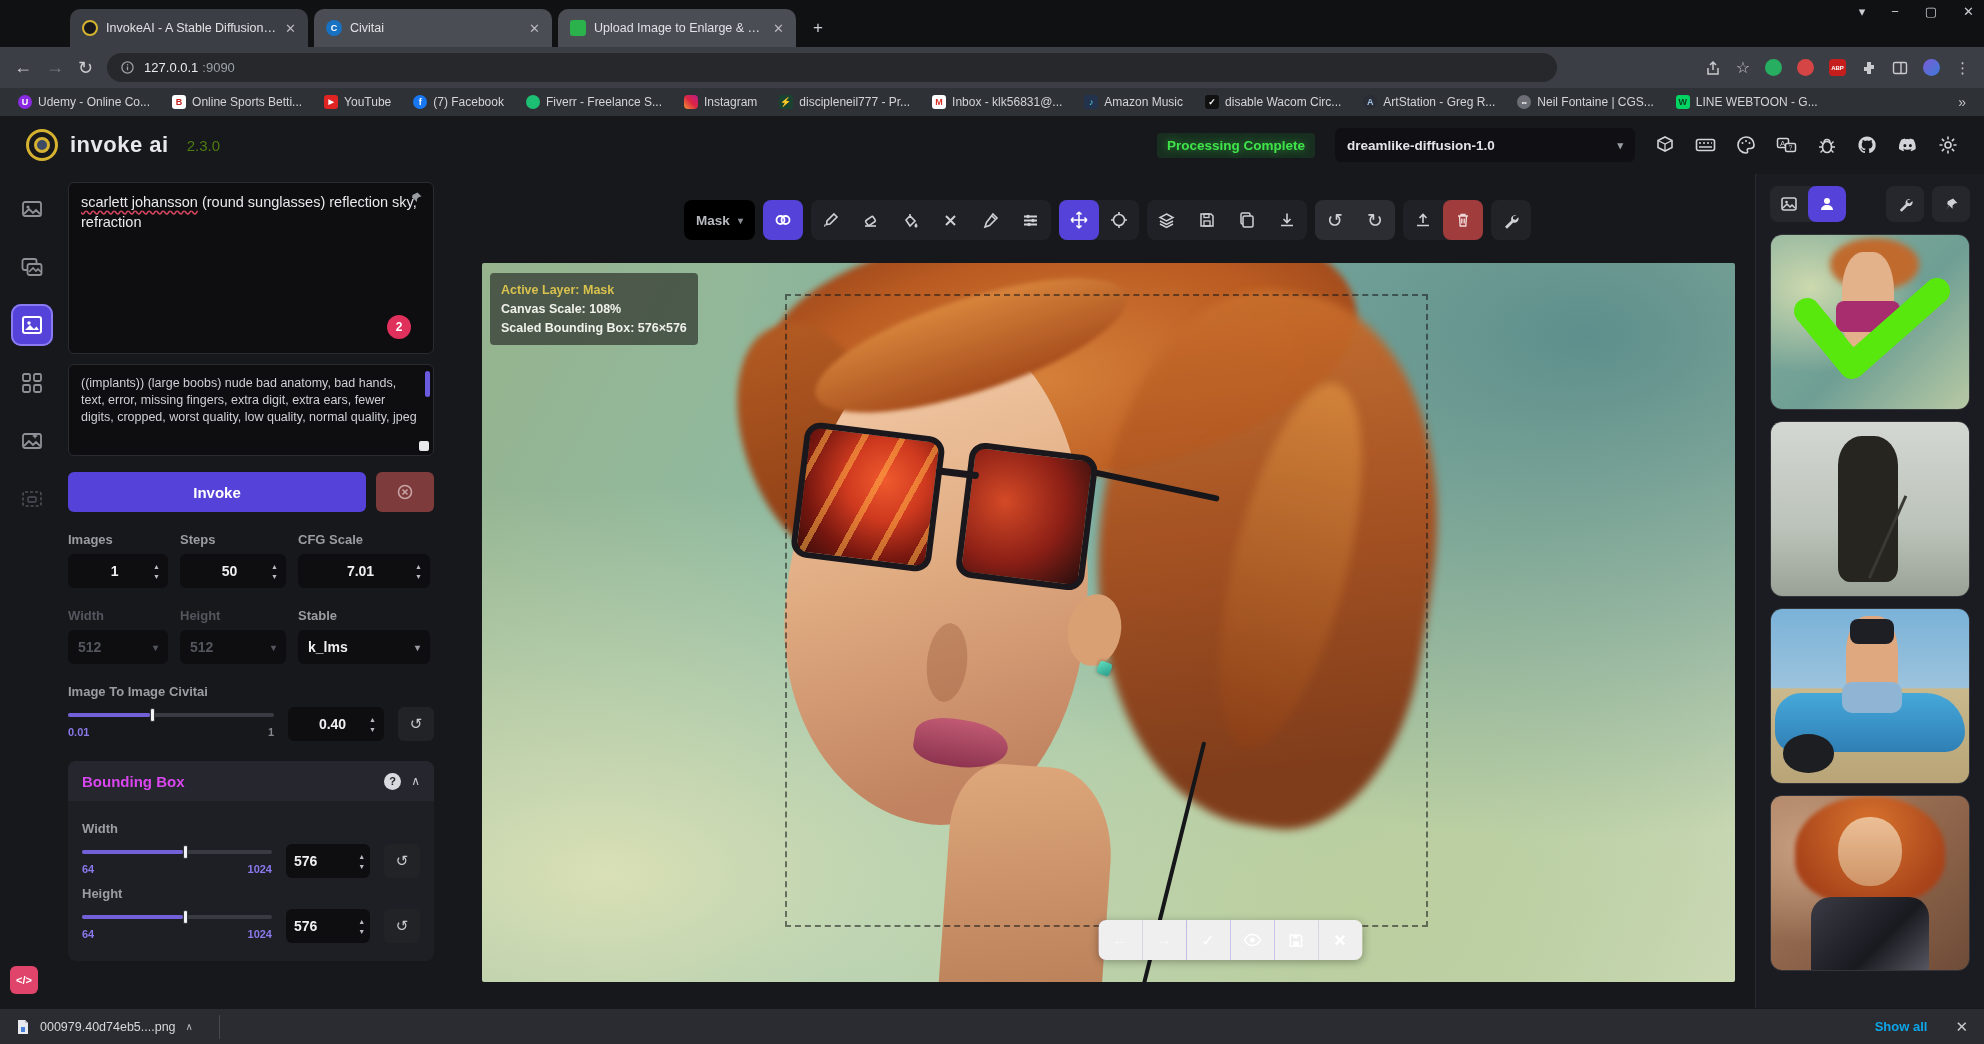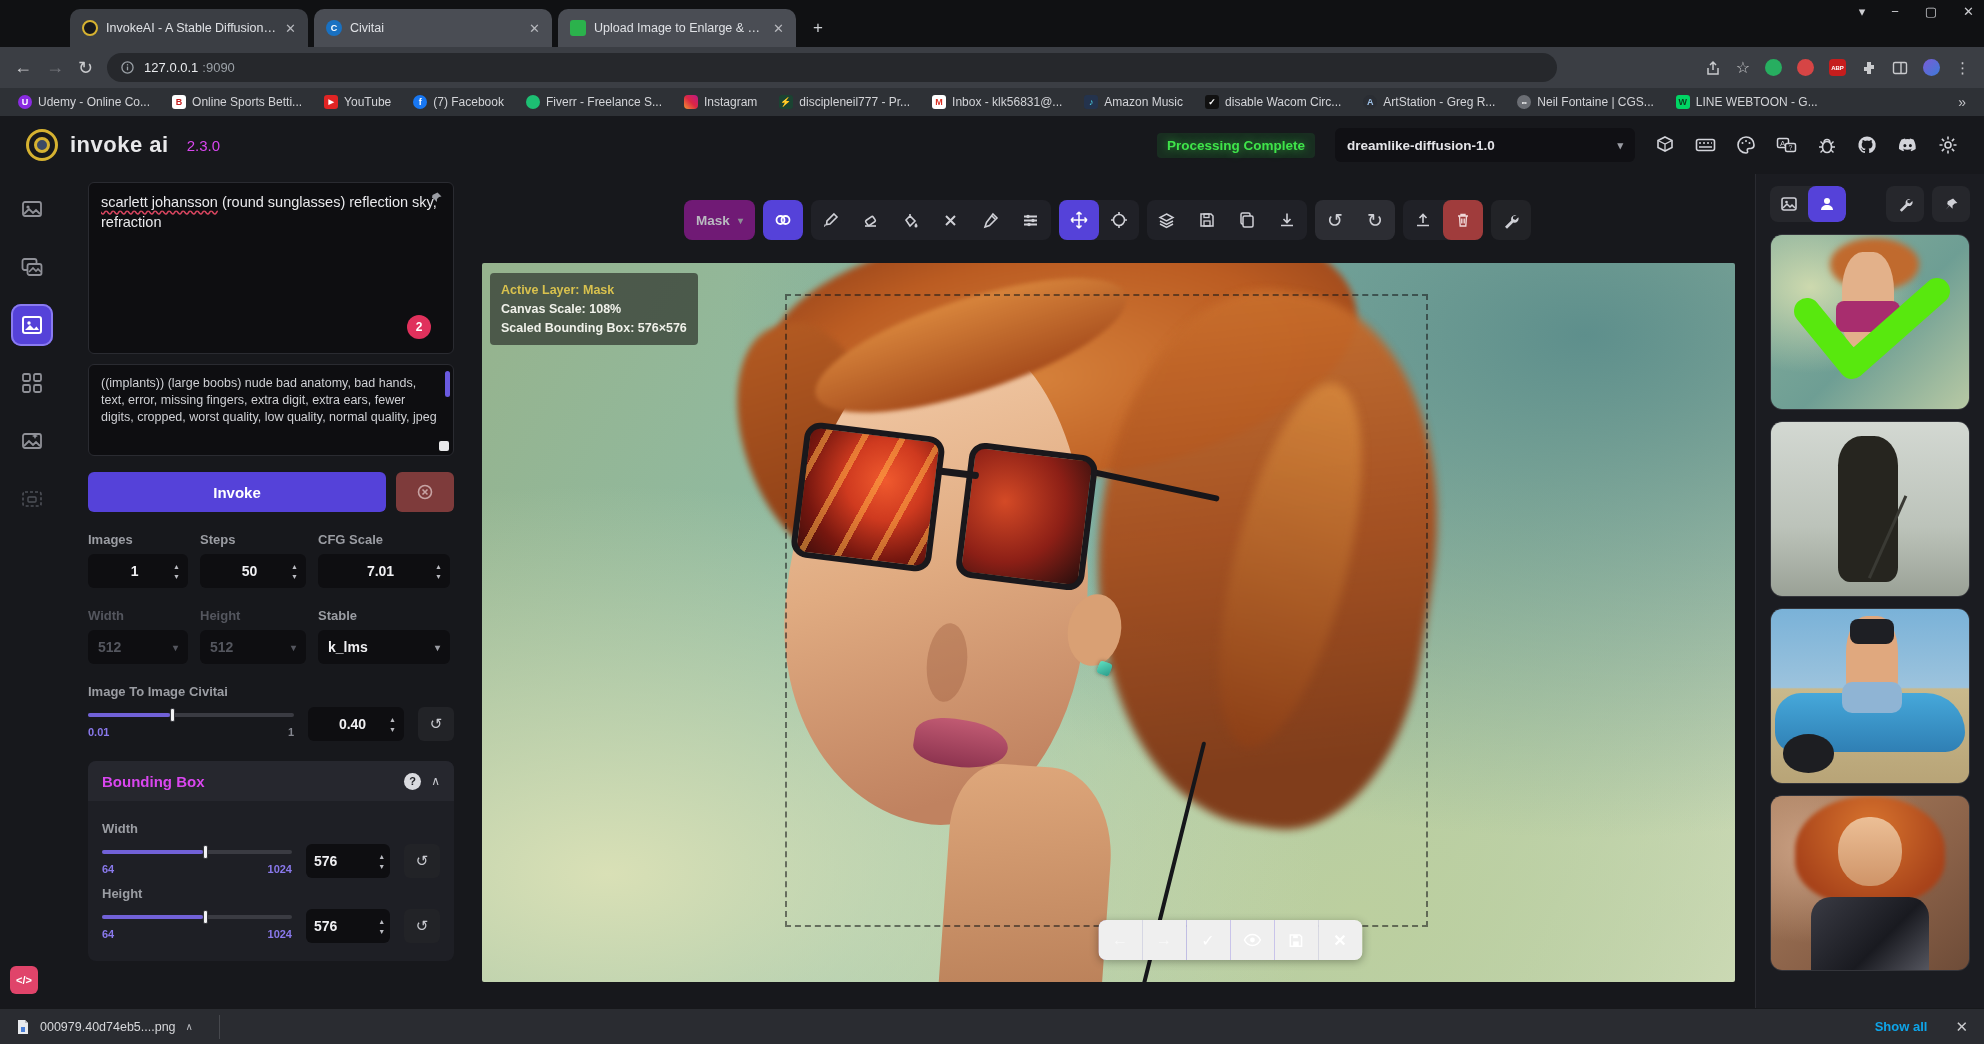--- a/index.html
+++ b/index.html
@@ -30,35 +30,35 @@
   .bm { display:flex; align-items:center; gap:6px; white-space:nowrap; }
   .bmicon { width:14px; height:14px; border-radius:3px; flex:none; display:flex; align-items:center; justify-content:center; font-size:9px; font-weight:bold; color:#fff; }
 
   
   #app { position:absolute; left:0; top:116px; width:100%; height:892px; background:#17181c; color:#e8e8ea; }
   #appheader { position:absolute; left:0; top:0; width:100%; height:58px; display:flex; align-items:center; padding:0 26px; }
   #brand { display:flex; align-items:center; gap:12px; }
   #logo { width:32px; height:32px; border-radius:50%; border:3px solid #d6b231; display:flex; align-items:center; justify-content:center; }
   #logo .inner { width:16px; height:16px; border-radius:50%; border:3px solid #d6b231; background:#3c4a66; }
   #brandname { font-size:22px; font-weight:bold; letter-spacing:.5px; }
-  #version { font-size:15px; color:#d946ef; margin-left:6px; }
+  #version { font-size:15px; color:#4d7c0f; margin-left:6px; }
   #header-right { margin-left:auto; display:flex; align-items:center; gap:20px; }
   #status-pill { color:#3fe44a; background:rgba(40,160,60,.16); font-weight:bold; font-size:13.5px; padding:5px 10px; border-radius:4px; text-shadow:0 0 8px rgba(63,228,74,.6); }
   #model-select { width:300px; height:34px; background:#101014; border-radius:6px; display:flex; align-items:center; padding:0 12px; font-size:13.5px; font-weight:bold; color:#e4e4e8; }
   #model-select .chev { margin-left:auto; color:#9a9ca3; font-size:11px; }
   .hicon { color:#d3d4da; }
 
   
   #rail { position:absolute; left:0; top:58px; bottom:0; width:64px; display:flex; flex-direction:column; align-items:center; padding-top:14px; gap:16px; }
   .railbtn { width:42px; height:42px; border-radius:10px; display:flex; align-items:center; justify-content:center; color:#8f9097; }
   .railbtn.sel { background:#5542d9; color:#fff; box-shadow:0 0 0 2px #8a7bf0 inset; }
   .railbtn.dim { color:#4e5057; }
 
   
-  #leftpanel { position:absolute; left:76px; top:58px; bottom:0; width:396px; padding:8px 18px 4px 12px; }
+  #leftpanel { position:absolute; left:56px; top:58px; bottom:0; width:396px; padding:8px 18px 4px 12px; }
   .promptbox { position:relative; background:#0e0e11; border:1px solid #2a2b31; border-radius:6px; padding:10px 12px; font-size:14.5px; line-height:1.35; color:#e9e9ec; }
   #prompt { height:172px; }
   .misspell { text-decoration:underline; text-decoration-style:wavy; text-decoration-color:#d9455f; text-underline-offset:3px; }
   #negprompt { height:92px; margin-top:10px; font-size:12.5px; color:#cfd0d4; overflow:hidden; }
   .pin-ic { position:absolute; top:8px; right:10px; color:#9b9da4; }
   #prompt-badge { position:absolute; right:22px; bottom:14px; width:24px; height:24px; border-radius:50%; background:#e0315c; color:#fff; font-size:12px; font-weight:bold; display:flex; align-items:center; justify-content:center; }
   #neg-scroll { position:absolute; right:3px; top:6px; width:5px; height:26px; border-radius:3px; background:#6a5ae0; }
   #neg-resize { position:absolute; right:4px; bottom:4px; width:10px; height:10px; background:#e8e8ea; border-radius:2px; }
 
   #invokerow { display:flex; gap:10px; margin-top:16px; }
@@ -101,21 +101,21 @@
 
   
   #canvasarea { position:absolute; left:460px; top:58px; bottom:0; right:229px; }
   #ctoolbar { position:absolute; top:26px; left:0; right:0; display:flex; justify-content:center; gap:8px; align-items:center; }
   .tgroup { display:flex; background:#202127; border-radius:8px; }
   .tgroup.lighter { background:#2c2d33; }
   .tbtn { width:40px; height:40px; border:none; background:transparent; border-radius:8px; color:#cfd0d6; display:flex; align-items:center; justify-content:center; font-size:16px; }
   .tbtn.solo { background:#222327; }
   .tbtn.purple { background:#5542d9; color:#fff; }
   .tbtn.red { background:#a03c3c; color:#f0d7d7; }
-  #layer-select { height:40px; background:#701a75; border-radius:8px; display:flex; align-items:center; gap:8px; padding:0 12px; font-size:13.5px; font-weight:bold; color:#b9bac0; }
+  #layer-select { height:40px; background:#000000; border-radius:8px; display:flex; align-items:center; gap:8px; padding:0 12px; font-size:13.5px; font-weight:bold; color:#b9bac0; }
 
   #art { position:absolute; left:22px; top:89px; right:20px; bottom:26px; border-radius:2px; overflow:hidden;
     background:
       radial-gradient(ellipse at 10% 85%, #d9e0b6 0%, rgba(217,224,182,0) 45%),
       radial-gradient(ellipse at 88% 10%, #5e8f8c 0%, rgba(94,143,140,0) 55%),
       radial-gradient(ellipse at 70% 90%, #bccf9f 0%, rgba(188,207,159,0) 50%),
       linear-gradient(118deg, #96b38d 0%, #8cbfae 45%, #aecaa9 72%, #d4dfc0 100%); }
   .blob { position:absolute; }
   #hair-top { left:23%; top:-6%; width:47%; height:36%; border-radius:42% 58% 55% 45%; transform:rotate(-9deg);
     background:radial-gradient(ellipse at 45% 60%, #d5803a 0%, #bb5c22 55%, #95431a 85%); filter:blur(3px); }

